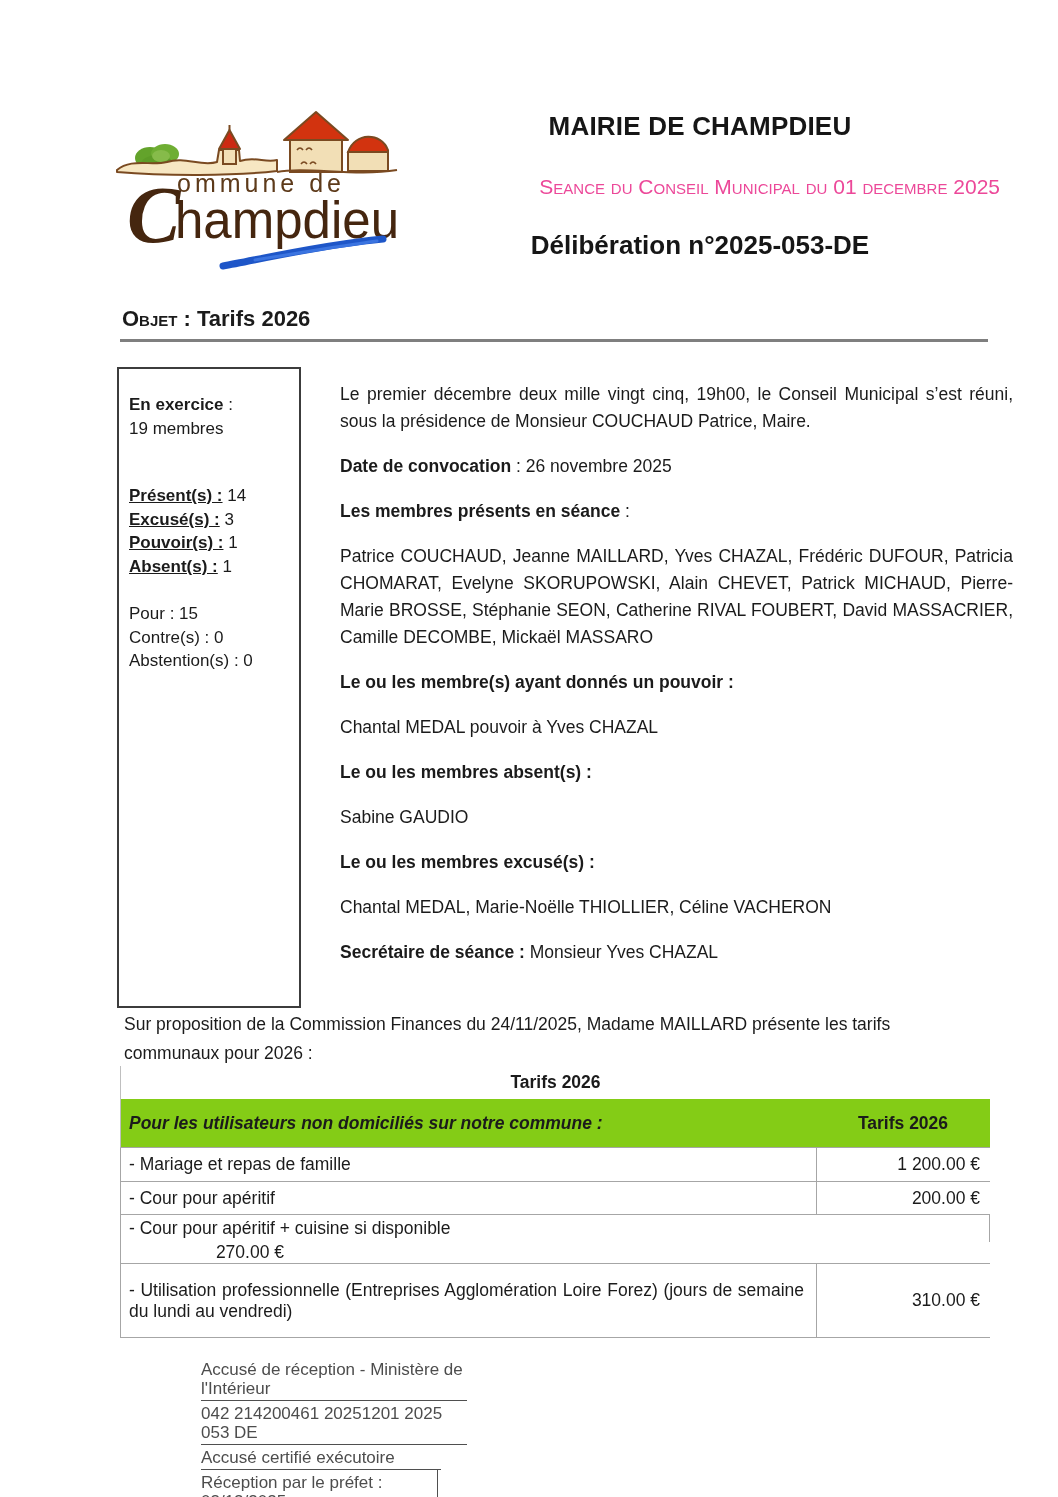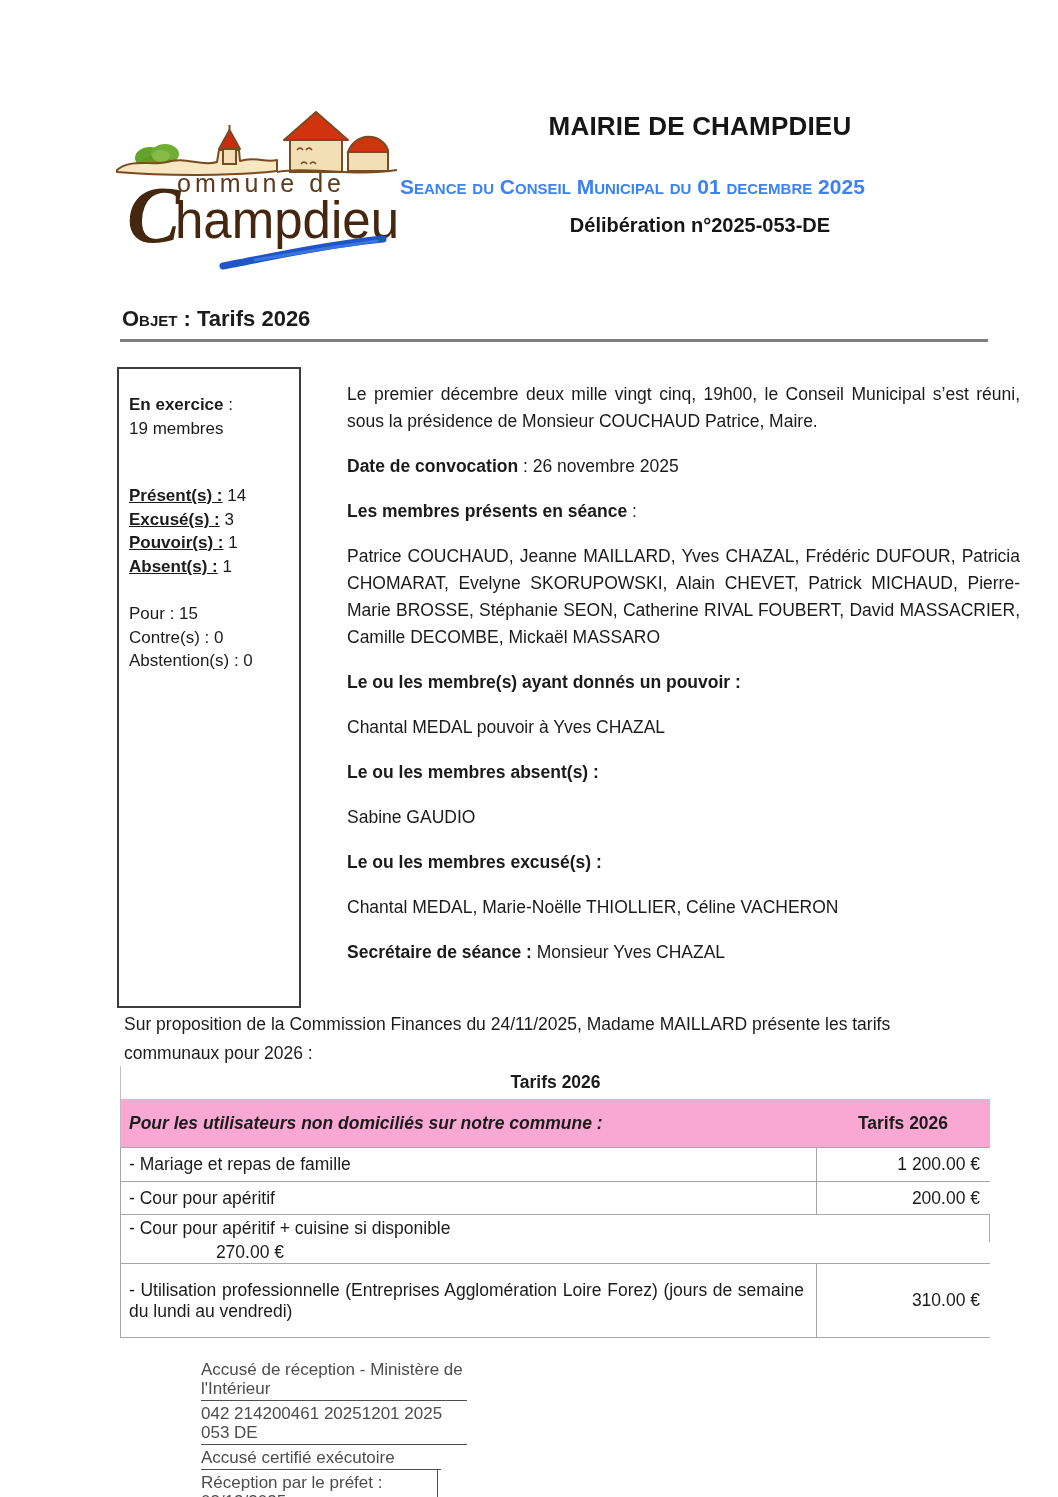--- a/index.html
+++ b/index.html
@@ -6,55 +6,55 @@
   .page{
     position:relative;width:1058px;height:1497px;background:#ffffff;
     font-family:"Liberation Sans",sans-serif;color:#1b1b1b;overflow:hidden;
     margin:0 auto;
   }
   
   .logo{position:absolute;left:105px;top:92px;width:305px;height:200px;}
   .header-block{position:absolute;left:400px;top:105px;width:600px;}
   .header-title{position:absolute;top:6px;width:100%;text-align:center;
     font-size:26px;font-weight:bold;letter-spacing:.2px;color:#161616;}
-  .header-session{position:absolute;top:70px;width:100%;text-align:left;
-    font-size:21px;font-weight:bold;font-variant:small-caps;color:#3b82f6;}
-  .header-delib{position:absolute;top:109px;width:100%;text-align:center;
-    font-size:20px;font-weight:bold;color:#161616;}
+  .header-session{position:absolute;top:70px;width:100%;text-align:right;
+    font-size:21px;font-weight:normal;font-variant:small-caps;color:#ec4899;}
+  .header-delib{position:absolute;top:125px;width:100%;text-align:center;
+    font-size:26px;font-weight:bold;color:#161616;}
   
   .objet{position:absolute;left:122px;top:306px;font-size:22px;font-weight:bold;}
   .objet .sc{font-variant:small-caps;}
   .rule{position:absolute;left:120px;top:339px;width:868px;height:3px;background:#7f7f7f;}
   
   .attendance-box{position:absolute;left:117px;top:367px;width:184px;height:641px;
     border:2px solid #3c3c3c;box-sizing:border-box;padding:24px 8px 0 10px;
     font-size:17px;line-height:23.5px;}
   .att-group1{margin-bottom:44px;}
   .att-counts{margin-bottom:24px;}
   .att-counts .lbl{font-weight:bold;text-decoration:underline;}
   .b{font-weight:bold;}
   
-  .main-text{position:absolute;left:347px;top:368px;width:673px;
+  .main-text{position:absolute;left:340px;top:368px;width:673px;
     font-size:17.5px;line-height:27px;padding-top:13px;}
   .main-text p{margin:0 0 18px 0;}
   .just{text-align:justify;}
   .ul{margin-top:20px;}
   
   .proposition{position:absolute;left:124px;top:1010px;width:796px;
     font-size:17.5px;line-height:29px;}
   
   .tarifs-table{position:absolute;left:120px;top:1066px;width:870px;
     font-size:17.5px;box-sizing:border-box;}
   .t-title{height:33px;line-height:33px;text-align:center;font-weight:bold;
     border-left:1px solid #bfbfbf;}
   .t-section{height:30px;line-height:30px;background:#d9d9d9;
     border-left:1px solid #bfbfbf;border-top:1px solid #c9c9c9;
     border-bottom:2px solid #ffffff;padding-left:8px;box-sizing:border-box;
     font-weight:bold;text-decoration:underline;}
-  .t-header{display:flex;background:#f9a8d4;border-left:1px solid #bfbfbf;
+  .t-header{display:flex;background:#84cc16;border-left:1px solid #bfbfbf;
     border-bottom:1px solid #a6a6a6;height:48px;align-items:center;}
   .t-header .hl{flex:1;padding-left:8px;font-weight:bold;font-style:italic;}
   .t-header .hr{width:174px;text-align:center;font-weight:bold;}
   .t-row{display:flex;background:#ffffff;border-left:1px solid #a6a6a6;
     border-bottom:1px solid #a6a6a6;}
   .t-row .cl{flex:1;display:flex;align-items:center;padding:3px 12px 3px 8px;
     border-right:1px solid #a6a6a6;text-align:justify;}
   .t-row .cr{width:173px;display:flex;align-items:center;justify-content:flex-end;
     padding-right:10px;box-sizing:border-box;}
   .rh1{min-height:33px;} .rh2{min-height:32px;} .rh3{min-height:31px;flex-direction:column;} .rh4{min-height:73px;}

